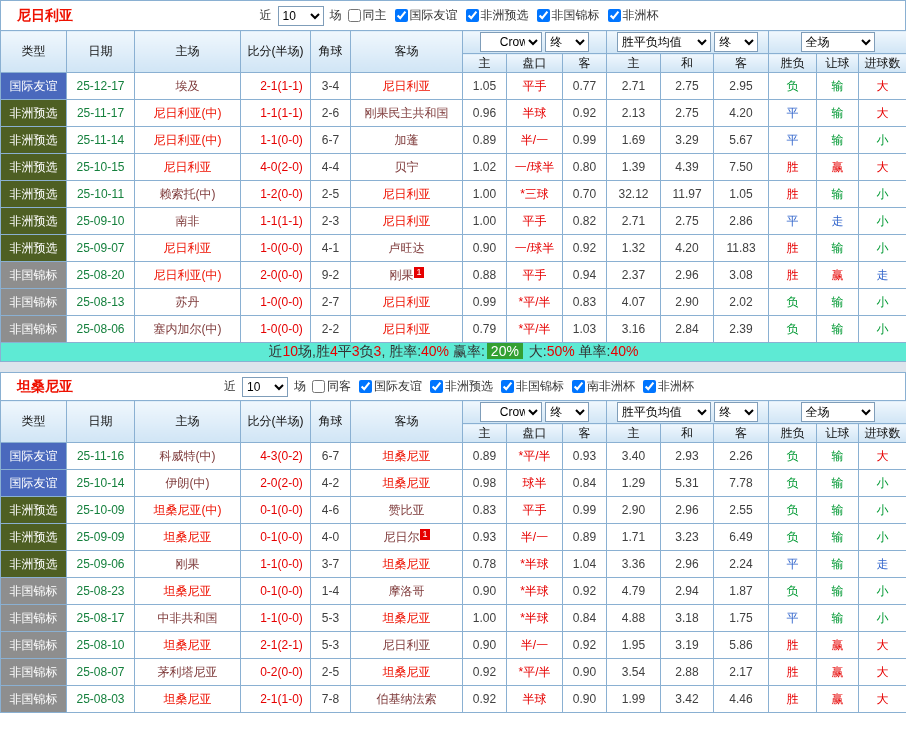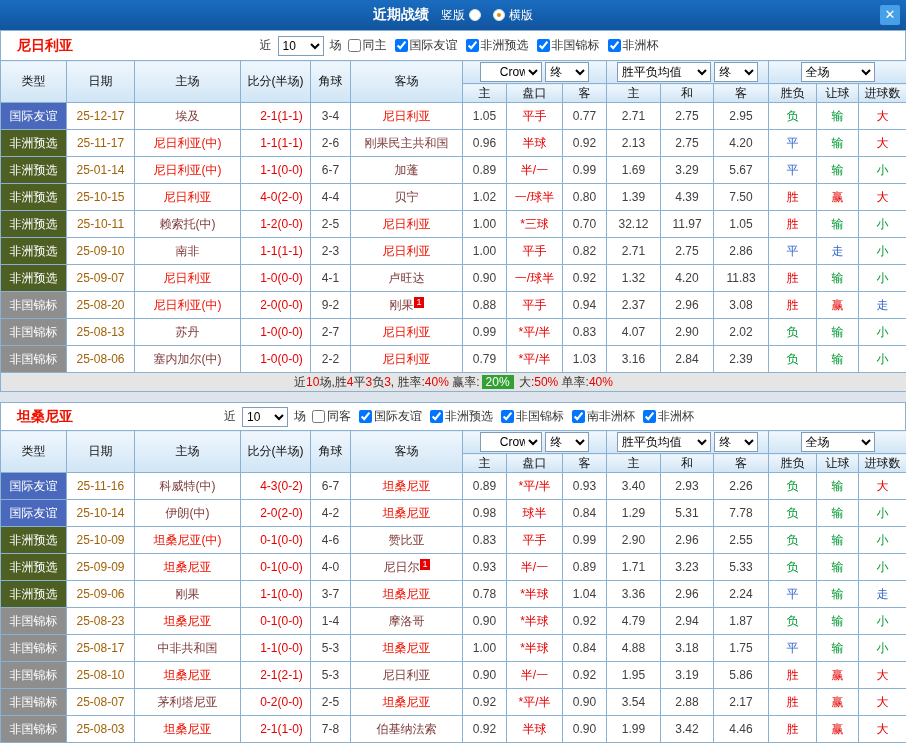--- a/index.html
+++ b/index.html
@@ -54,62 +54,48 @@
   th, td {
     border:1px solid #8ab0d2; text-align:center; padding:0;
     overflow:hidden; white-space:nowrap;
   }
   thead th {
     background:linear-gradient(#f0f7fd,#d0e5f5); font-weight:normal; color:#111;
   }
   tr.h1 th { height:23px; }
   tr.h2 th { height:19px; }
   tbody td { height:27px; background:#fff; color:#404040; }
-  td.date { color:#a16207; }
+  td.date { color:#15803d; }
   td.team { color:var(--opponent_maroon,#7e3a3a); }
   td.team.focal { color:var(--focal_team_red,#ee1100); }
   td.score { color:var(--win_red,#e60000);padding-left:12px; }
   td.handicap { color:var(--win_red,#e60000); }
   td.ty-blue  { background:var(--type_friendly,#4a69bd); color:#fff; }
   td.ty-olive { background:var(--type_qualifier,#4e5f23); color:#fff; }
   td.ty-gray  { background:var(--type_championship,#8e8e8e); color:#fff; }
   .v-red   { color:var(--win_red,#e60000); }
   .v-blue  { color:var(--draw_blue,#3366cc); }
   .v-green { color:var(--lose_green,#009933); }
   .badge1 {
     display:inline-block; background:var(--win_red,#e60000); color:#fff;
     font-size:9px; line-height:11px; padding:0 2px; vertical-align:top; margin-left:1px;
   }
-  tfoot td.summary { height:19px; background:#e5e5e5; font-size:12px; }
+  tfoot td.summary { height:19px; background:#5eead4; font-size:14px; }
   tfoot td.summary .t-red { color:var(--win_red,#e60000); }
   tfoot td.summary .s-badge {
     background:var(--badge_green,#33a033); color:#fff; padding:0 4px; margin:0 2px;
     display:inline-block;
   }
   .gap { height:10px; background:#dde4ec; }
 </style>
 </head>
 <body>
 
 <div class="window">
 
-  <div class="titlebar">
-    <div class="titlebar-center">
-      <span class="win-title">近期战绩</span>
-      <span class="radio-group">
-        <span>竖版</span>
-        <span class="radio"></span>
-      </span>
-      <span class="radio-group">
-        <span class="radio selected"></span>
-        <span>横版</span>
-      </span>
-    </div>
-    <span class="close-btn">✕</span>
-  </div>
 
   <div class="section-head first">
     <span class="team-name">尼日利亚</span>
     <div class="filters">
       <span>近</span>
       <select class="sel-count">
         <option>10</option>
       </select>
       <span>场</span>
       <span class="cb-list" style="display:inline-flex;gap:8px;justify-content:space-between;">
@@ -227,21 +213,21 @@
           <td>0.92</td>
           <td>2.13</td>
           <td>2.75</td>
           <td>4.20</td>
           <td class="v-blue">平</td>
           <td class="v-green">输</td>
           <td class="v-red">大</td>
         </tr>
         <tr>
           <td class="ty-olive">非洲预选</td>
-          <td class="date">25-01-14</td>
+          <td class="date">25-11-14</td>
           <td class="team focal">尼日利亚(中)</td>
           <td class="score">1-1(0-0)</td>
           <td>6-7</td>
           <td class="team">加蓬</td>
           <td>0.89</td>
           <td class="handicap">半/一</td>
           <td>0.99</td>
           <td>1.69</td>
           <td>3.29</td>
           <td>5.67</td>
@@ -532,21 +518,21 @@
           <td class="date">25-09-09</td>
           <td class="team focal">坦桑尼亚</td>
           <td class="score">0-1(0-0)</td>
           <td>4-0</td>
           <td class="team">尼日尔<span class="badge1">1</span></td>
           <td>0.93</td>
           <td class="handicap">半/一</td>
           <td>0.89</td>
           <td>1.71</td>
           <td>3.23</td>
-          <td>5.33</td>
+          <td>6.49</td>
           <td class="v-green">负</td>
           <td class="v-green">输</td>
           <td class="v-green">小</td>
         </tr>
         <tr>
           <td class="ty-olive">非洲预选</td>
           <td class="date">25-09-06</td>
           <td class="team">刚果</td>
           <td class="score">1-1(0-0)</td>
           <td>3-7</td>

